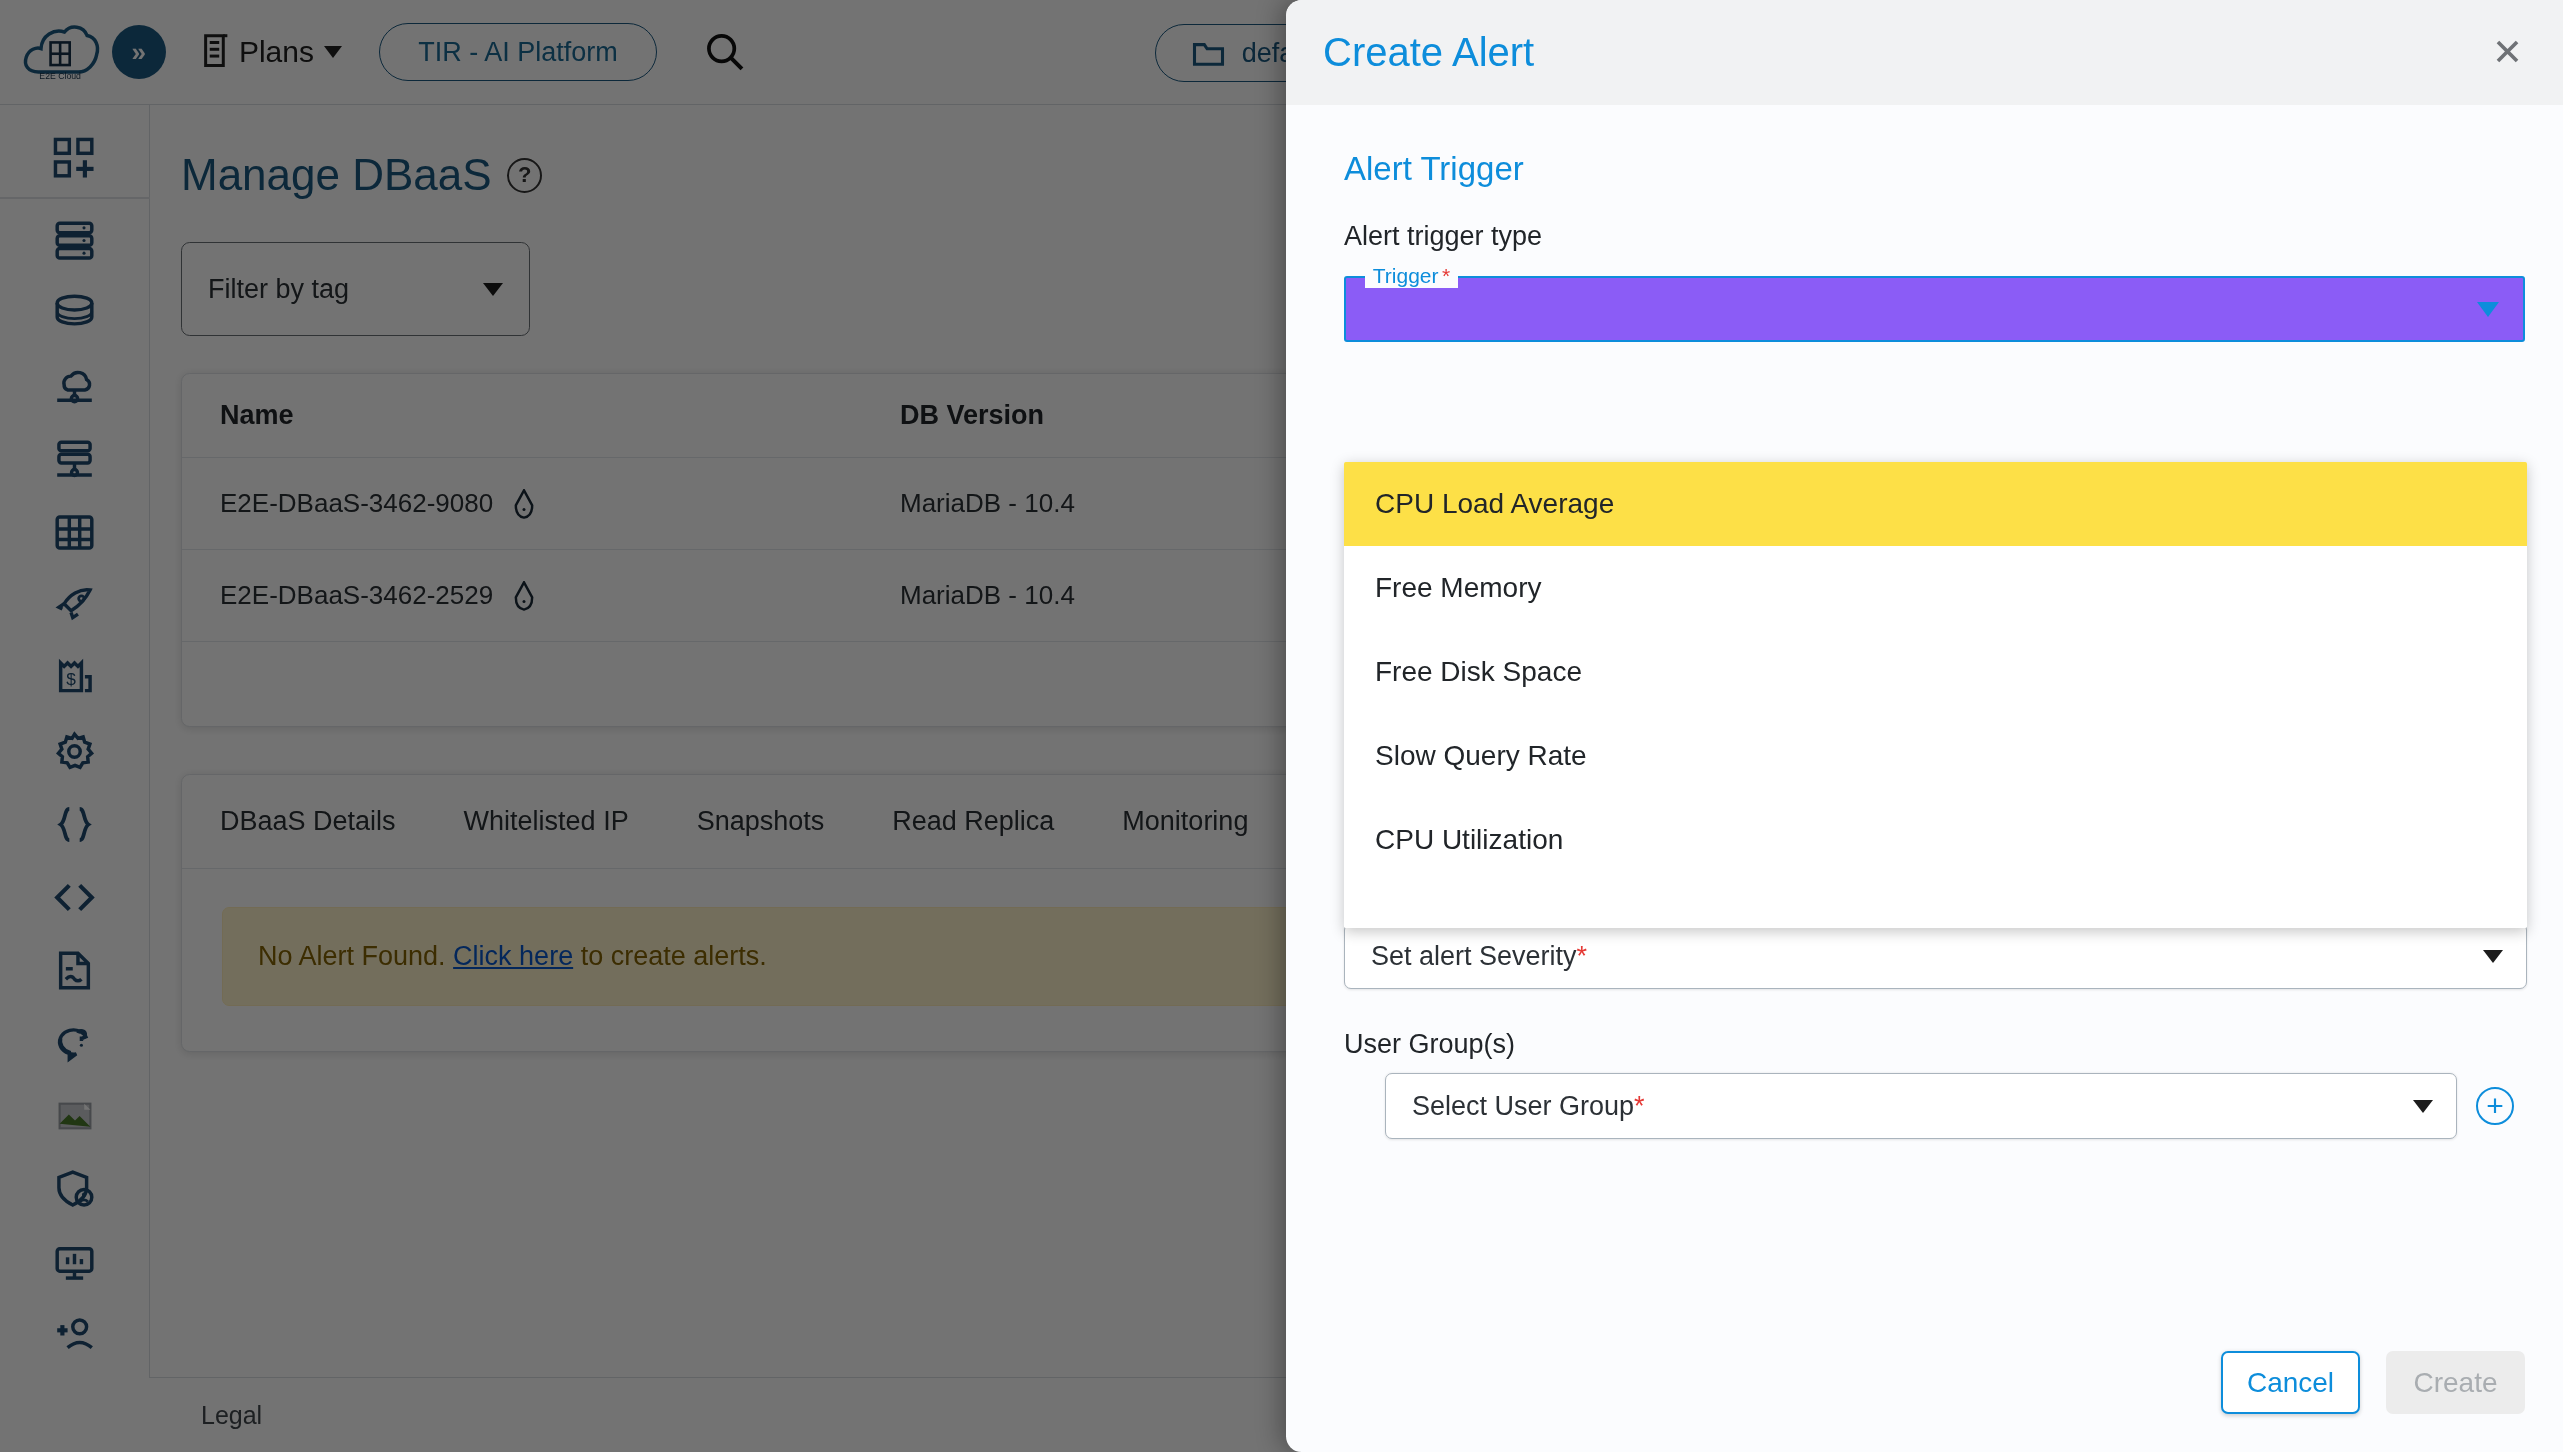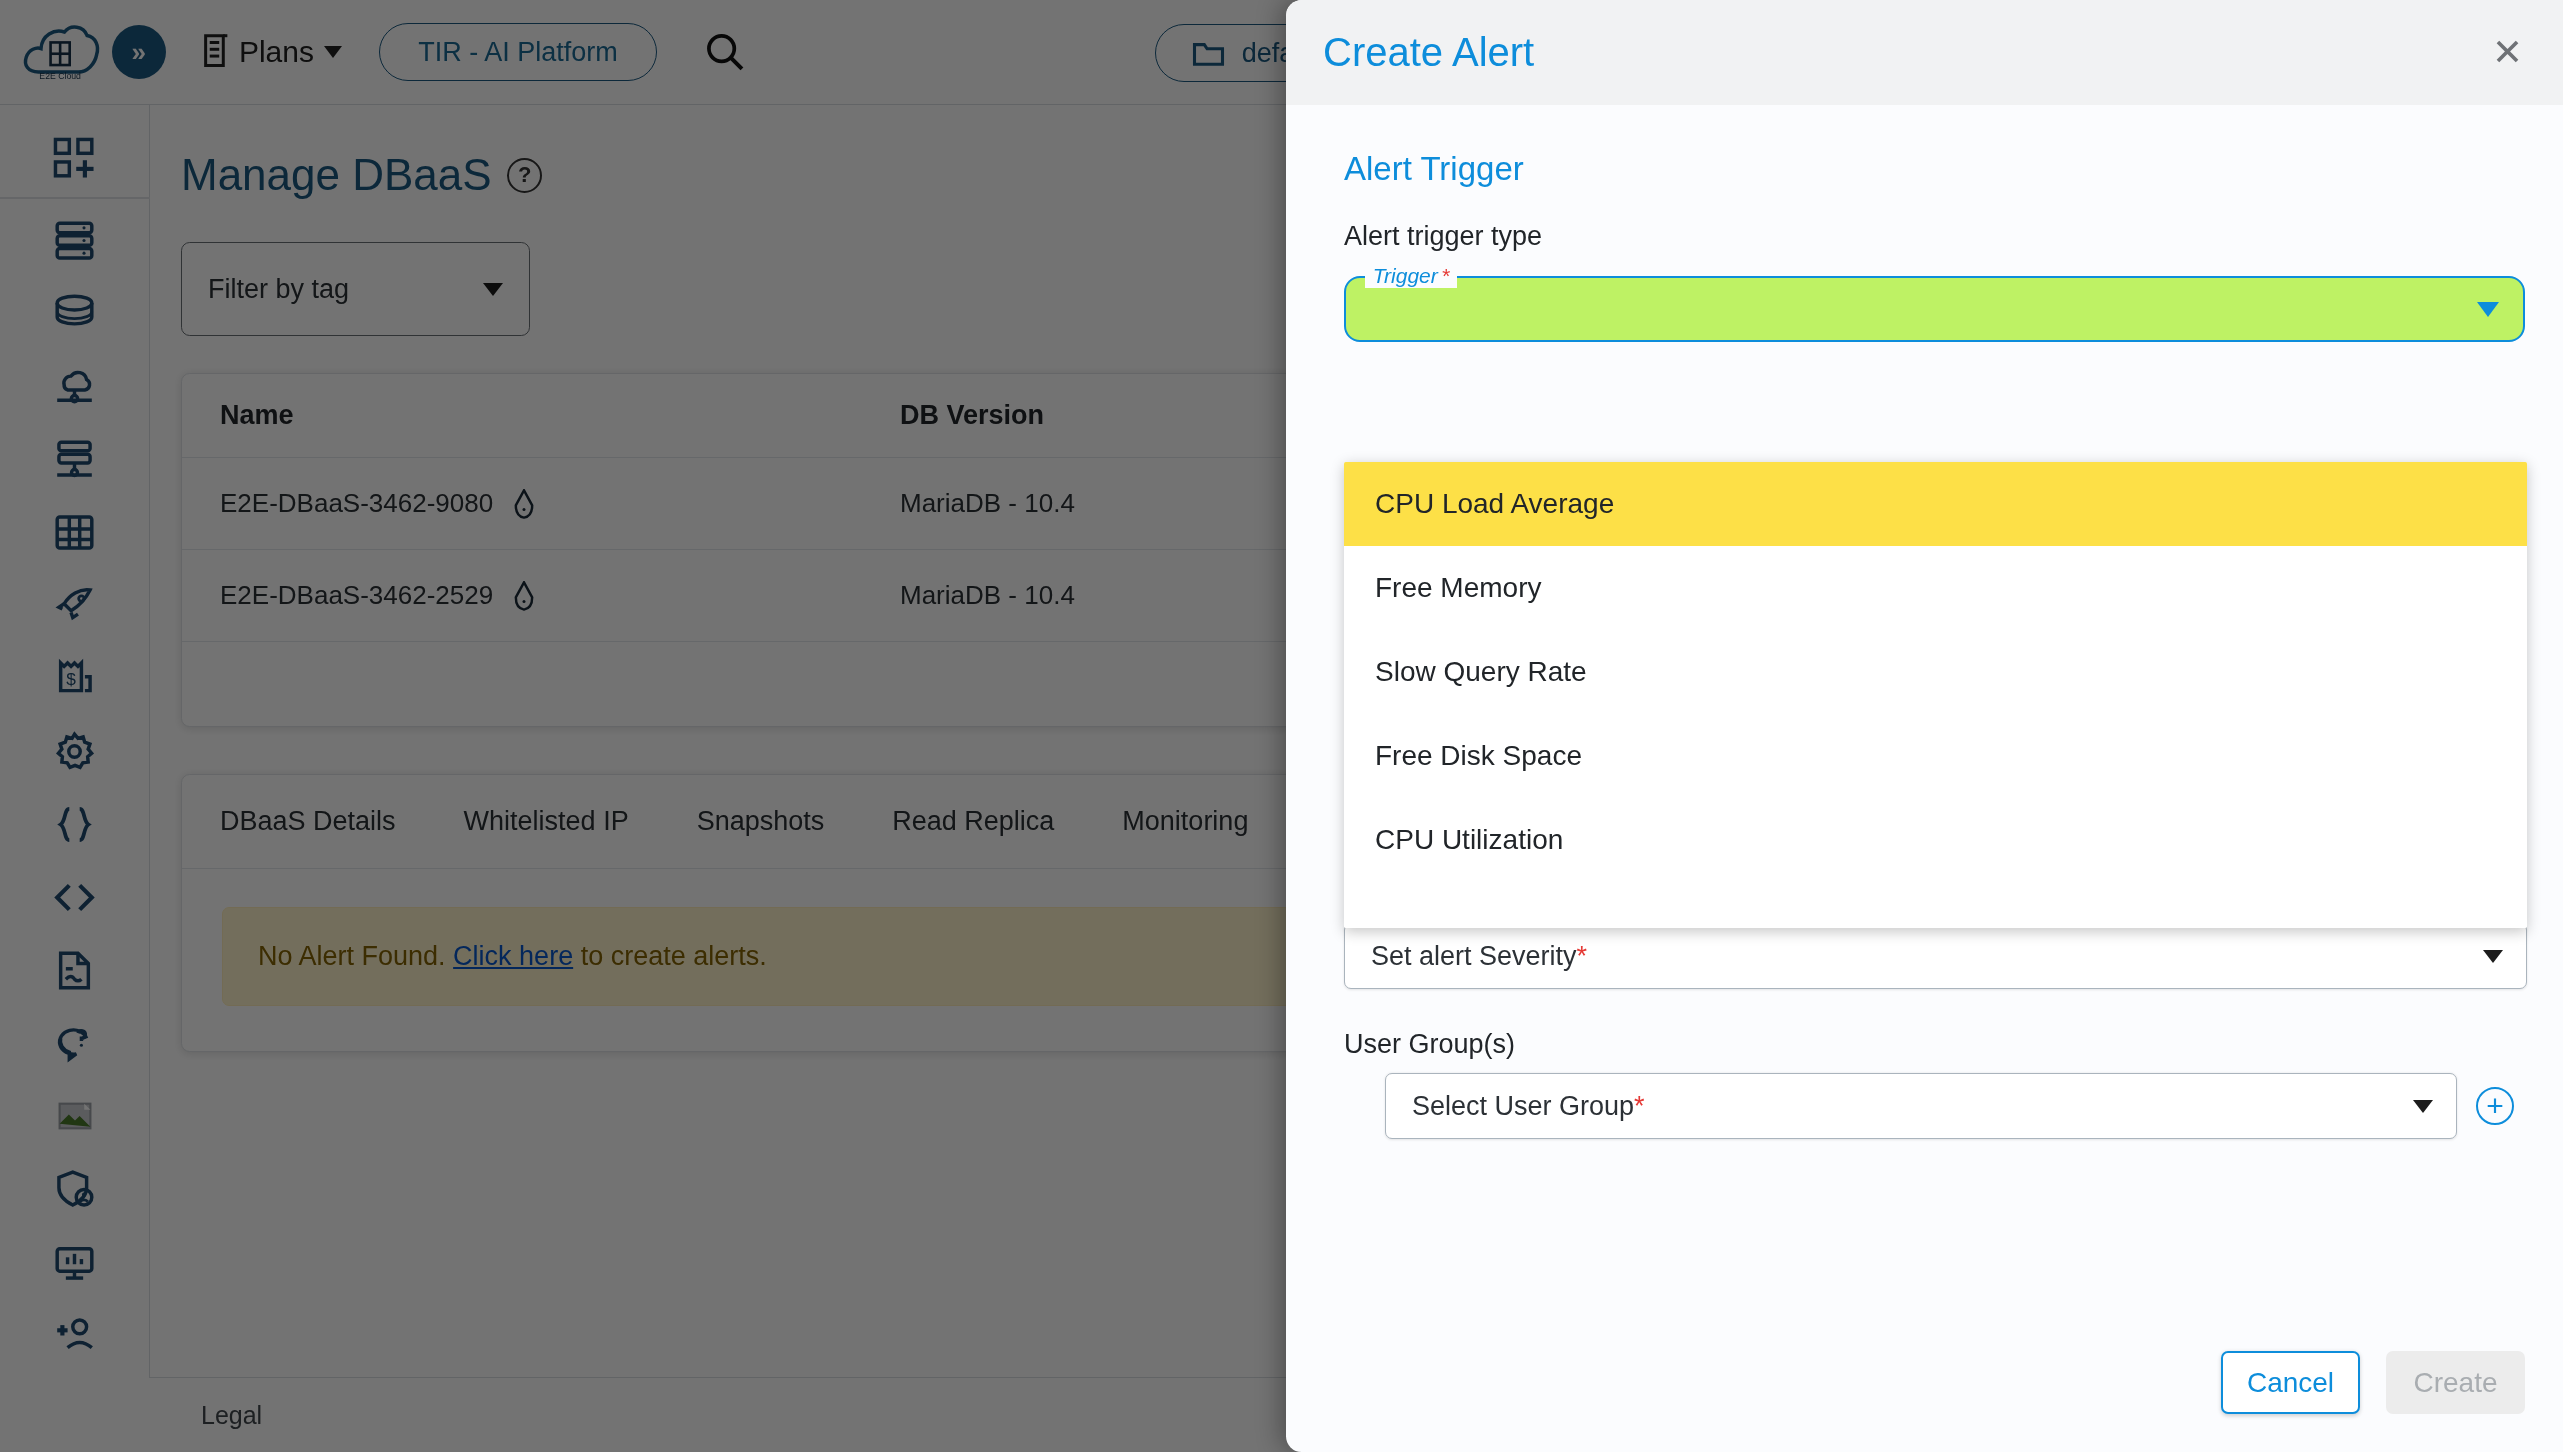--- a/index.html
+++ b/index.html
@@ -200,25 +200,24 @@
   }
   .modal-body { position: relative; padding: 45px 38px 0 38px; height: 1238px; margin-left: 20px; }
   .section-title { font-size: 33px; color: #0d8ddb; font-weight: 500; }
   .field-label { margin-top: 33px; font-size: 27px; color: #212529; }
 
   
   .trigger-wrap { position: relative; margin-top: 24.4px; }
   .trigger-box {
     position: relative;
     height: 66px; width: 100%;
-    border: 2.6px solid #0d8ddb; border-radius: 16px;
-    background: #bef264;
+    border: 2.6px solid #0d8ddb; border-radius: 3px;
+    background: #8b5cf6;
     display: flex; align-items: center; justify-content: flex-end;
     padding-right: 24.4px;
-    font-style: italic;
   }
   .trigger-legend {
     position: absolute; top: -14px; left: 19px;
     background: #fbfcfe; padding: 0 7.8px;
     font-size: 21px; color: #0d8ddb;
     display: flex; align-items: center; gap: 3.5px;
   }
   .req { color: #e53935; }
   .caret-blue {
     width: 0; height: 0;
@@ -600,22 +599,22 @@
             <span>Trigger</span>
               <span class="req">*</span>
           </span>
           <span class="caret-blue"></span>
         </div>
       </div>
 
       <div class="dropdown">
         <div class="dd-item sel">CPU Load Average</div>
         <div class="dd-item">Free Memory</div>
+        <div class="dd-item">Free Disk Space</div>
         <div class="dd-item">Slow Query Rate</div>
-        <div class="dd-item">Free Disk Space</div>
         <div class="dd-item">CPU Utilization</div>
       </div>
 
       <div class="severity-box">
         <span><span>Set alert Severity</span><span class="req">*</span></span>
         <span class="caret-blk"></span>
       </div>
 
       <div class="ug-label">User Group(s)</div>
       <div class="ug-row">

